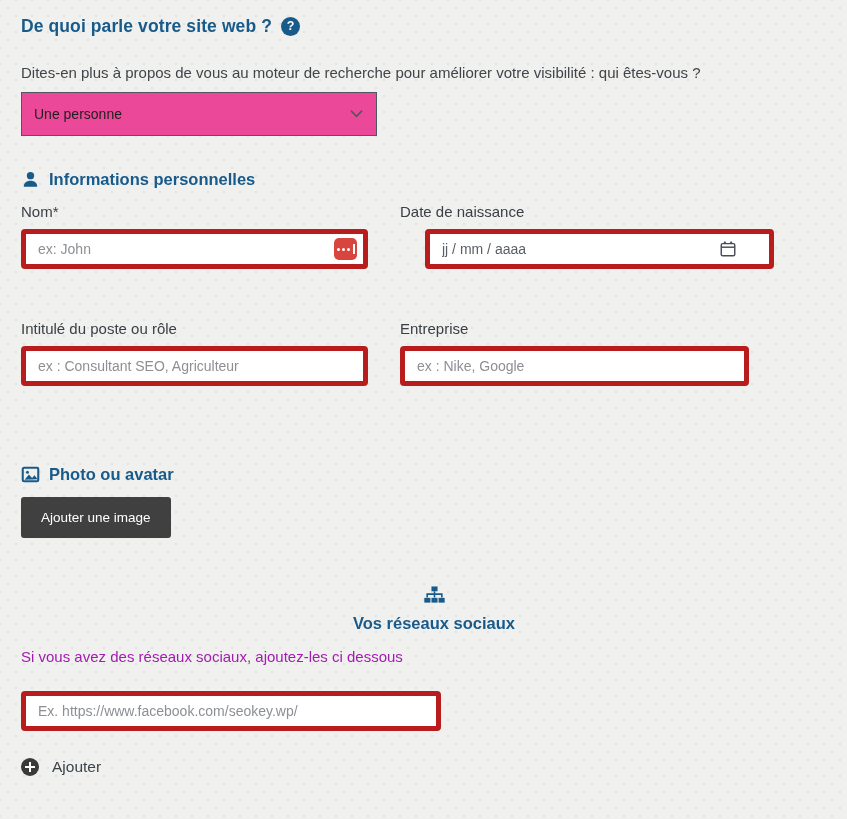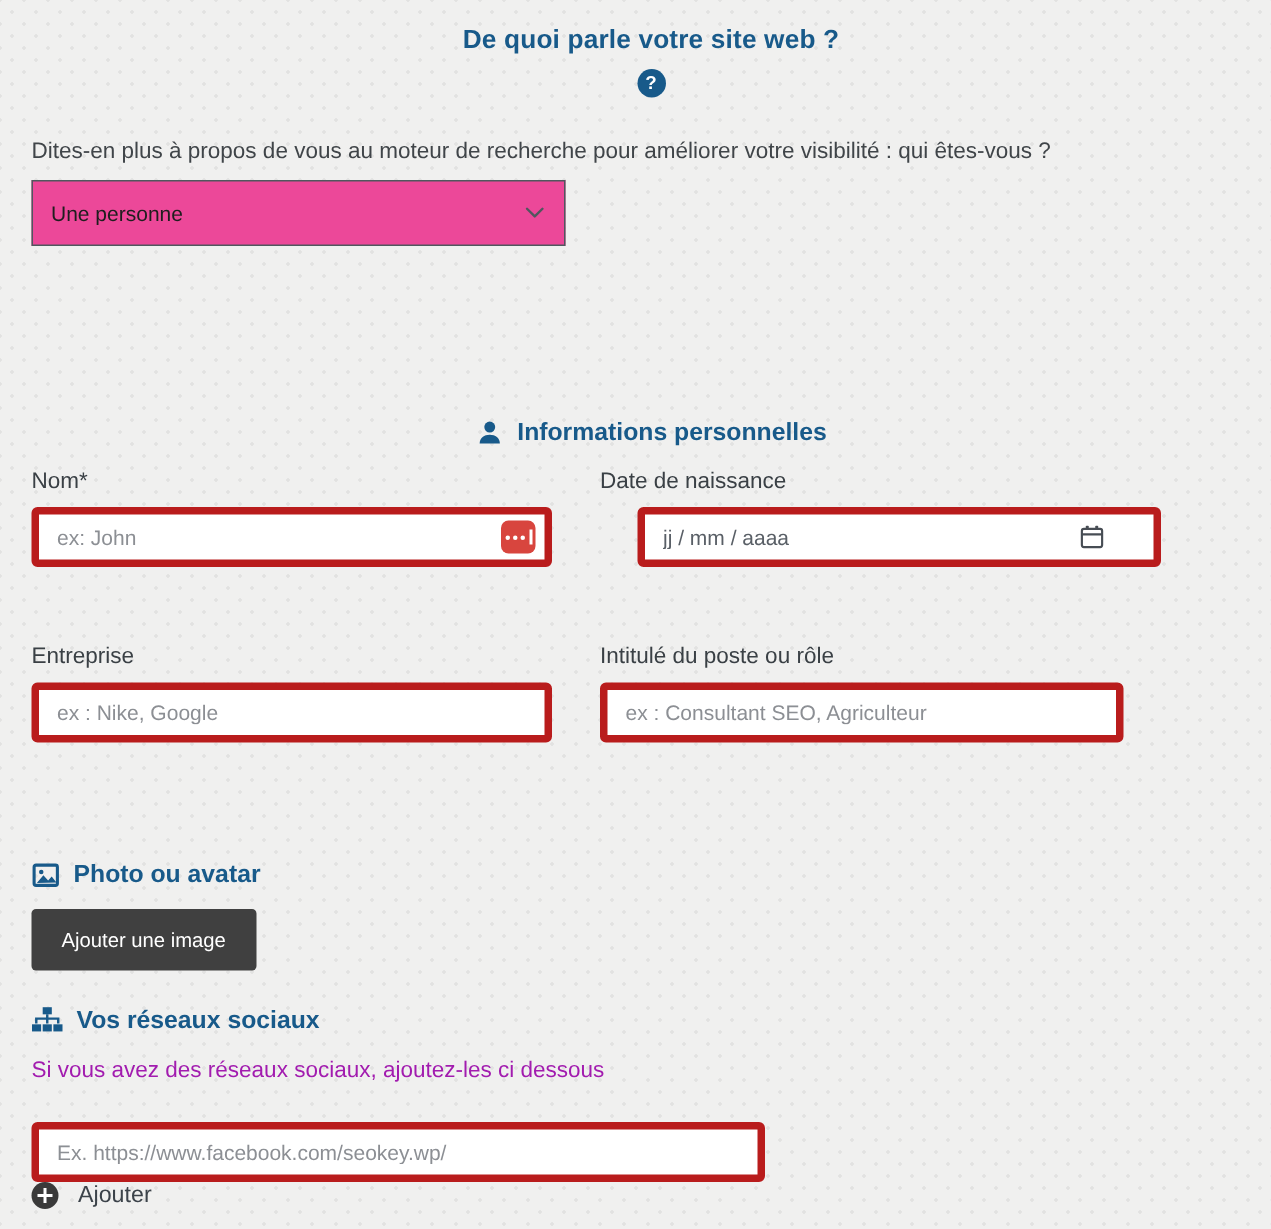--- a/index.html
+++ b/index.html
@@ -10,21 +10,21 @@
     background-image:
       radial-gradient(circle, #e2e2e1 1px, transparent 1.3px),
       radial-gradient(circle, #e2e2e1 1px, transparent 1.3px);
     background-size: 16px 16px;
     background-position: 0 0, 8px 8px;
     color: #3c434a;
   }
   .wrap { padding: 16px 0 0 21px; }
 
   
-  .h1-row { display: flex; align-items: center; gap: 9px; flex-direction: column; }
+  .h1-row { display: flex; align-items: center; gap: 9px; }
   h1 { font-size: 17.5px; font-weight: 700; color: #185a8a; letter-spacing: .1px; }
   .help-circle {
     width: 19px; height: 19px; border-radius: 50%;
     background: #185a8a; color: #fff;
     font-size: 12.5px; font-weight: 700; line-height: 19px;
     text-align: center; cursor: pointer; flex: 0 0 auto;
   }
   .section-head { display: flex; align-items: center; gap: 9px; }
   .section-head h2 { font-size: 16.5px; font-weight: 700; color: #185a8a; }
   .section-head .ico { display: inline-flex; flex: 0 0 auto; }
@@ -84,39 +84,40 @@
   .autofill-badge .bar { width: 2px; height: 10px; background: #fff; margin-left: 1px; }
 
   .cal-btn {
     position: absolute; right: 11px; top: 10px;
     width: 20px; height: 20px; cursor: pointer;
     display: inline-flex; align-items: center; justify-content: center;
     background: transparent; border: none;
   }
 
   
-  .sec-personal { margin-top: 115px; justify-content: center; }
+  .sec-personal { margin-top: 34px; }
   .sec-photo { margin-top: 79px; }
-  .sec-social { margin-top: 24px; }
+  .sec-social { margin-top: 48px; flex-direction: column; }
 
   
   .btn-primary {
     margin-top: 13px;
     display: inline-block;
     background: #404040; color: #fff;
     font-family: "Liberation Sans", sans-serif;
     font-size: 13.5px;
     border: none; border-radius: 3px;
     padding: 0 20px; height: 41px;
     cursor: pointer;
   }
 
   
-  .url-wrap { margin-top: 26px; width: 489px; }
+  .url-wrap { margin-top: 26px; width: 420px; }
   .add-row {
+    margin-top: 27px;
     display: flex; align-items: center; gap: 13px;
     cursor: pointer; width: max-content;
   }
   .plus-circle {
     width: 18px; height: 18px; border-radius: 50%;
     background: #3a3a3a; position: relative; flex: 0 0 auto;
   }
   .plus-circle::before, .plus-circle::after {
     content: ""; position: absolute; background: #fff;
   }
@@ -185,29 +186,29 @@
               <rect x="5.4" y="1.6" width="2.2" height="2.6" rx="0.6" fill="#474d54"></rect>
               <rect x="12.4" y="1.6" width="2.2" height="2.6" rx="0.6" fill="#474d54"></rect>
             </svg>
         </button>
       </div>
     </div>
   </div>
 
   <div class="grid row2">
     <div class="field">
+      <label>Intitulé du poste ou rôle</label>
+      <div class="input-wrap">
+        <input type="text" placeholder="ex : Consultant SEO, Agriculteur" style="">
+      </div>
+    </div>
+    <div class="field">
       <label>Entreprise</label>
       <div class="input-wrap">
         <input type="text" placeholder="ex : Nike, Google" style="">
-      </div>
-    </div>
-    <div class="field">
-      <label>Intitulé du poste ou rôle</label>
-      <div class="input-wrap">
-        <input type="text" placeholder="ex : Consultant SEO, Agriculteur" style="">
       </div>
     </div>
   </div>
 
   
   <div class="section-head sec-photo">
     <span class="ico">
       <svg width="19" height="19" viewBox="0 0 24 24">
           <rect x="2.2" y="3.5" width="19.6" height="17" rx="1.6" fill="none" stroke="#185a8a" stroke-width="2.6"></rect>
           <circle cx="8.2" cy="9.2" r="1.9" fill="#185a8a"></circle>

